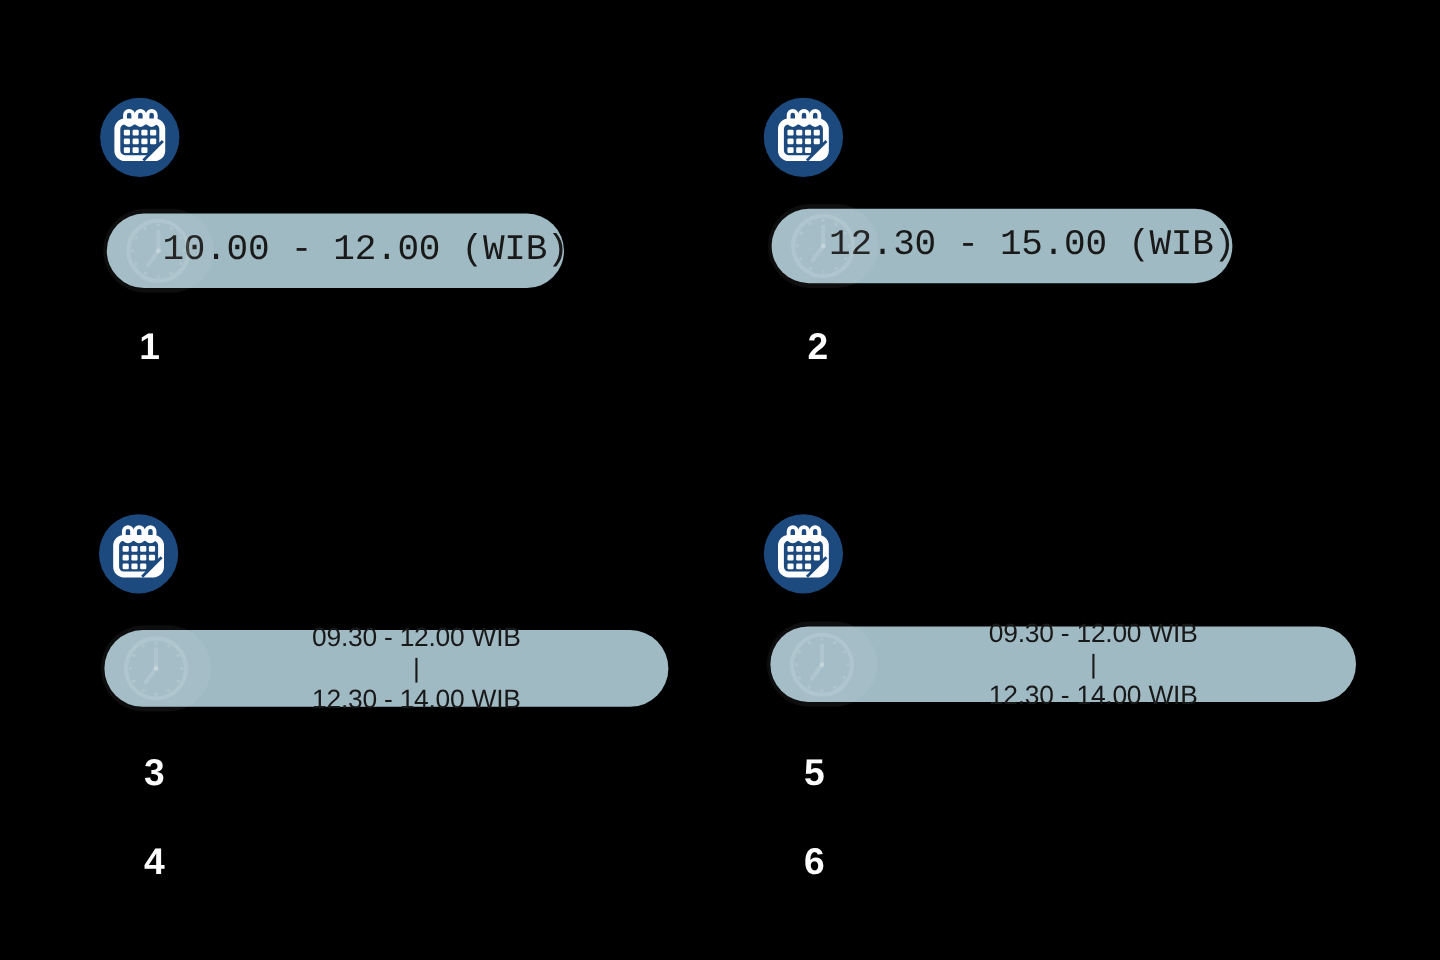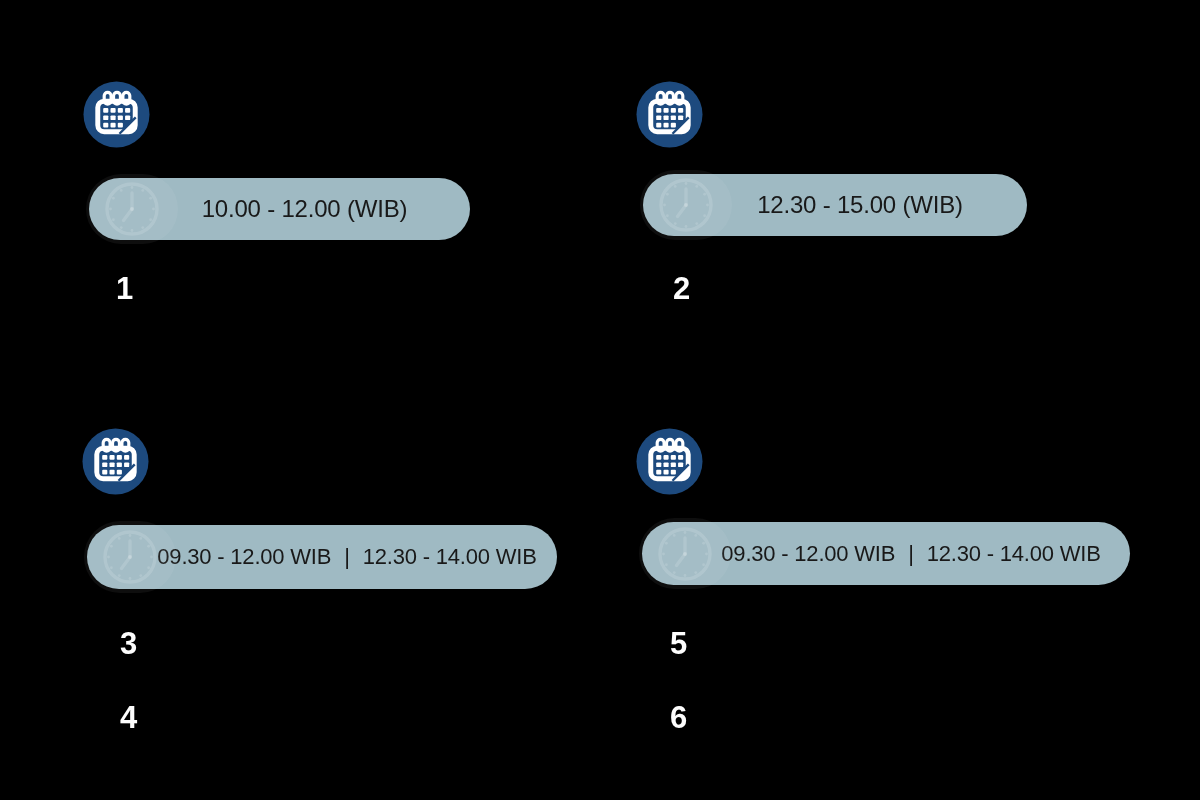--- a/index.html
+++ b/index.html
@@ -24,22 +24,22 @@
   .pill{
     position:absolute;
     background:var(--pill-background);
     border-radius:999px;
     display:flex;align-items:center;justify-content:center;
     padding-left:62px;padding-right:12px;
     box-sizing:border-box;
     color:var(--pill-text);
     white-space:nowrap;
   }
-  .pill-lg{font-size:24px;letter-spacing:-0.2px;}
-  .pill-sm{font-size:22px;letter-spacing:-0.2px;}
+  .pill-lg{font-size:30px;letter-spacing:-0.2px;font-family:Liberation Mono, monospace;}
+  .pill-sm{font-size:22px;letter-spacing:-0.2px;flex-direction:column;}
   .pill .sep{margin:0 13px;}
 
   .cap{
     position:absolute;
     left:-3px;top:-4px;bottom:-4px;width:92px;
     border-radius:999px;
     background:rgba(255,255,255,0.055);
     display:flex;align-items:center;justify-content:center;
     pointer-events:none;
   }

